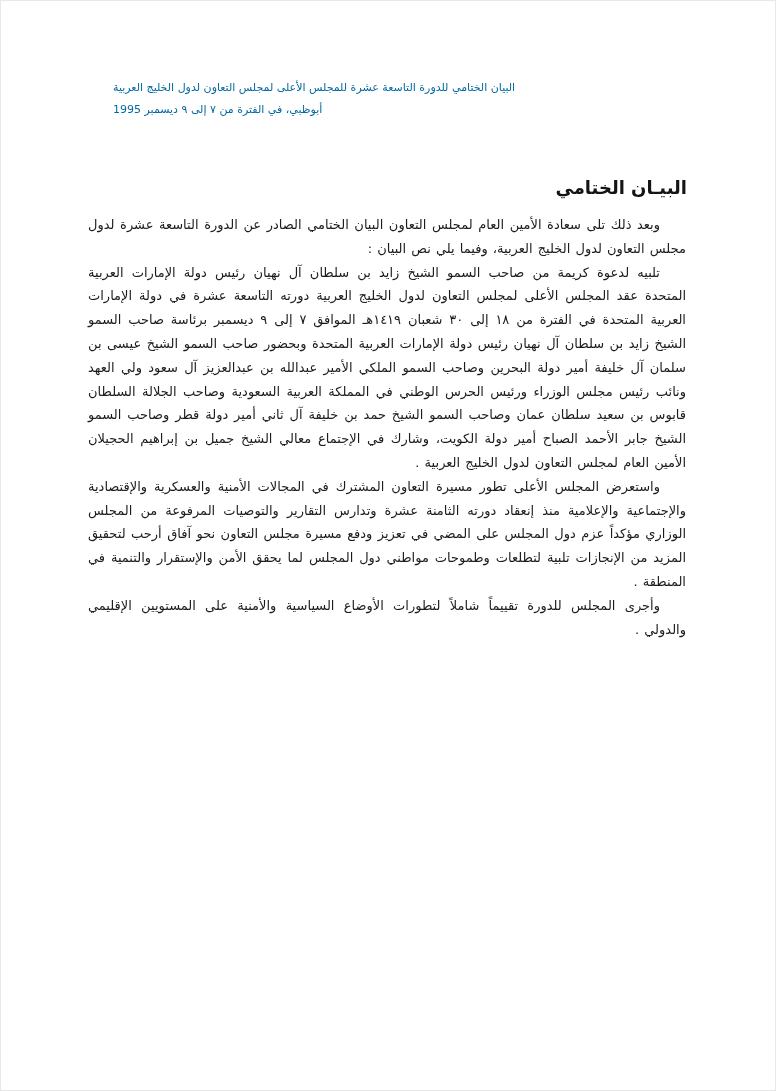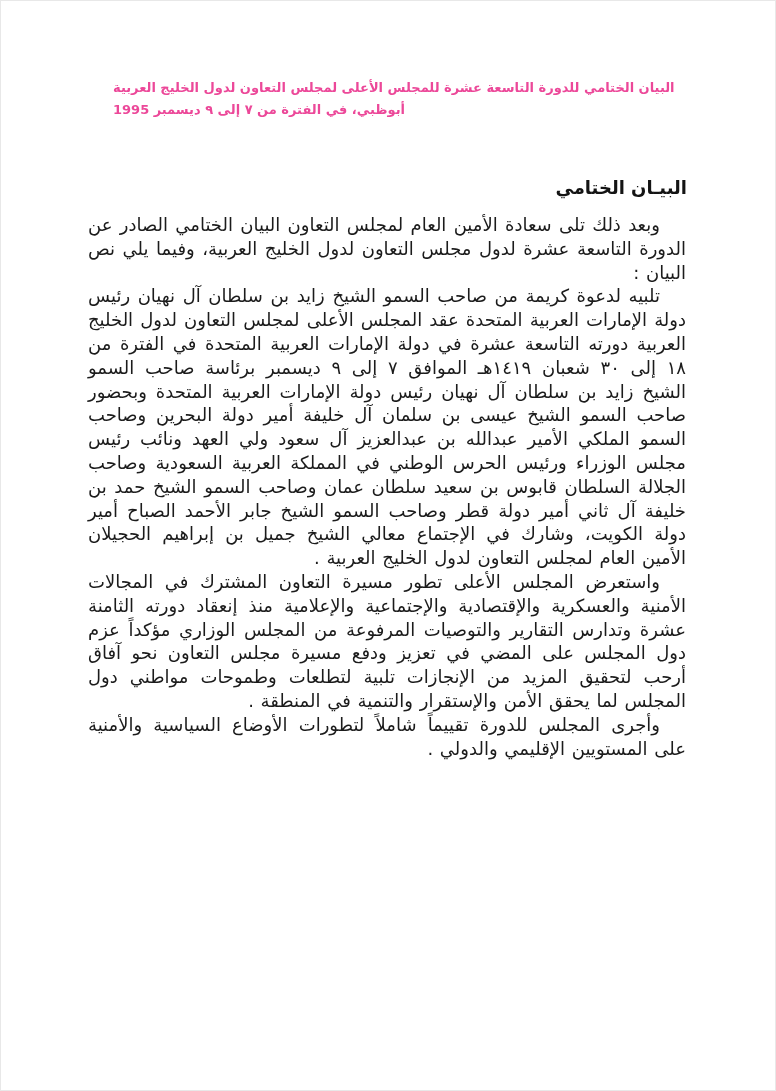--- a/index.html
+++ b/index.html
@@ -22,24 +22,24 @@
       overflow: hidden;
       border: 1px solid #e8e8e8;
     }
     
     .doc-title {
       position: absolute;
       top: 76px;
       left: 112px;
       direction: rtl;
       text-align: left;
-      font-weight: bold;
-      font-size: 13px;
+      font-weight: normal;
+      font-size: 11px;
       line-height: 22px;
-      color: #ec4899;
+      color: #0369a1;
     }
     .title-line {
       white-space: nowrap;
     }
     
     .section-heading {
       position: absolute;
       top: 176px;
       right: 88px;
       margin: 0;
@@ -49,21 +49,21 @@
       color: #141414;
     }
     
     .doc-body {
       position: absolute;
       top: 212px;
       right: 89px;
       width: 598px;
       direction: rtl;
       text-align: justify;
-      font-size: 18px;
+      font-size: 13px;
       line-height: 23.8px;
       color: #1b1b1b;
     }
     .para {
       margin: 0;
       text-indent: 26px;
       word-spacing: 1px;
     }
   </style>
 </head>

